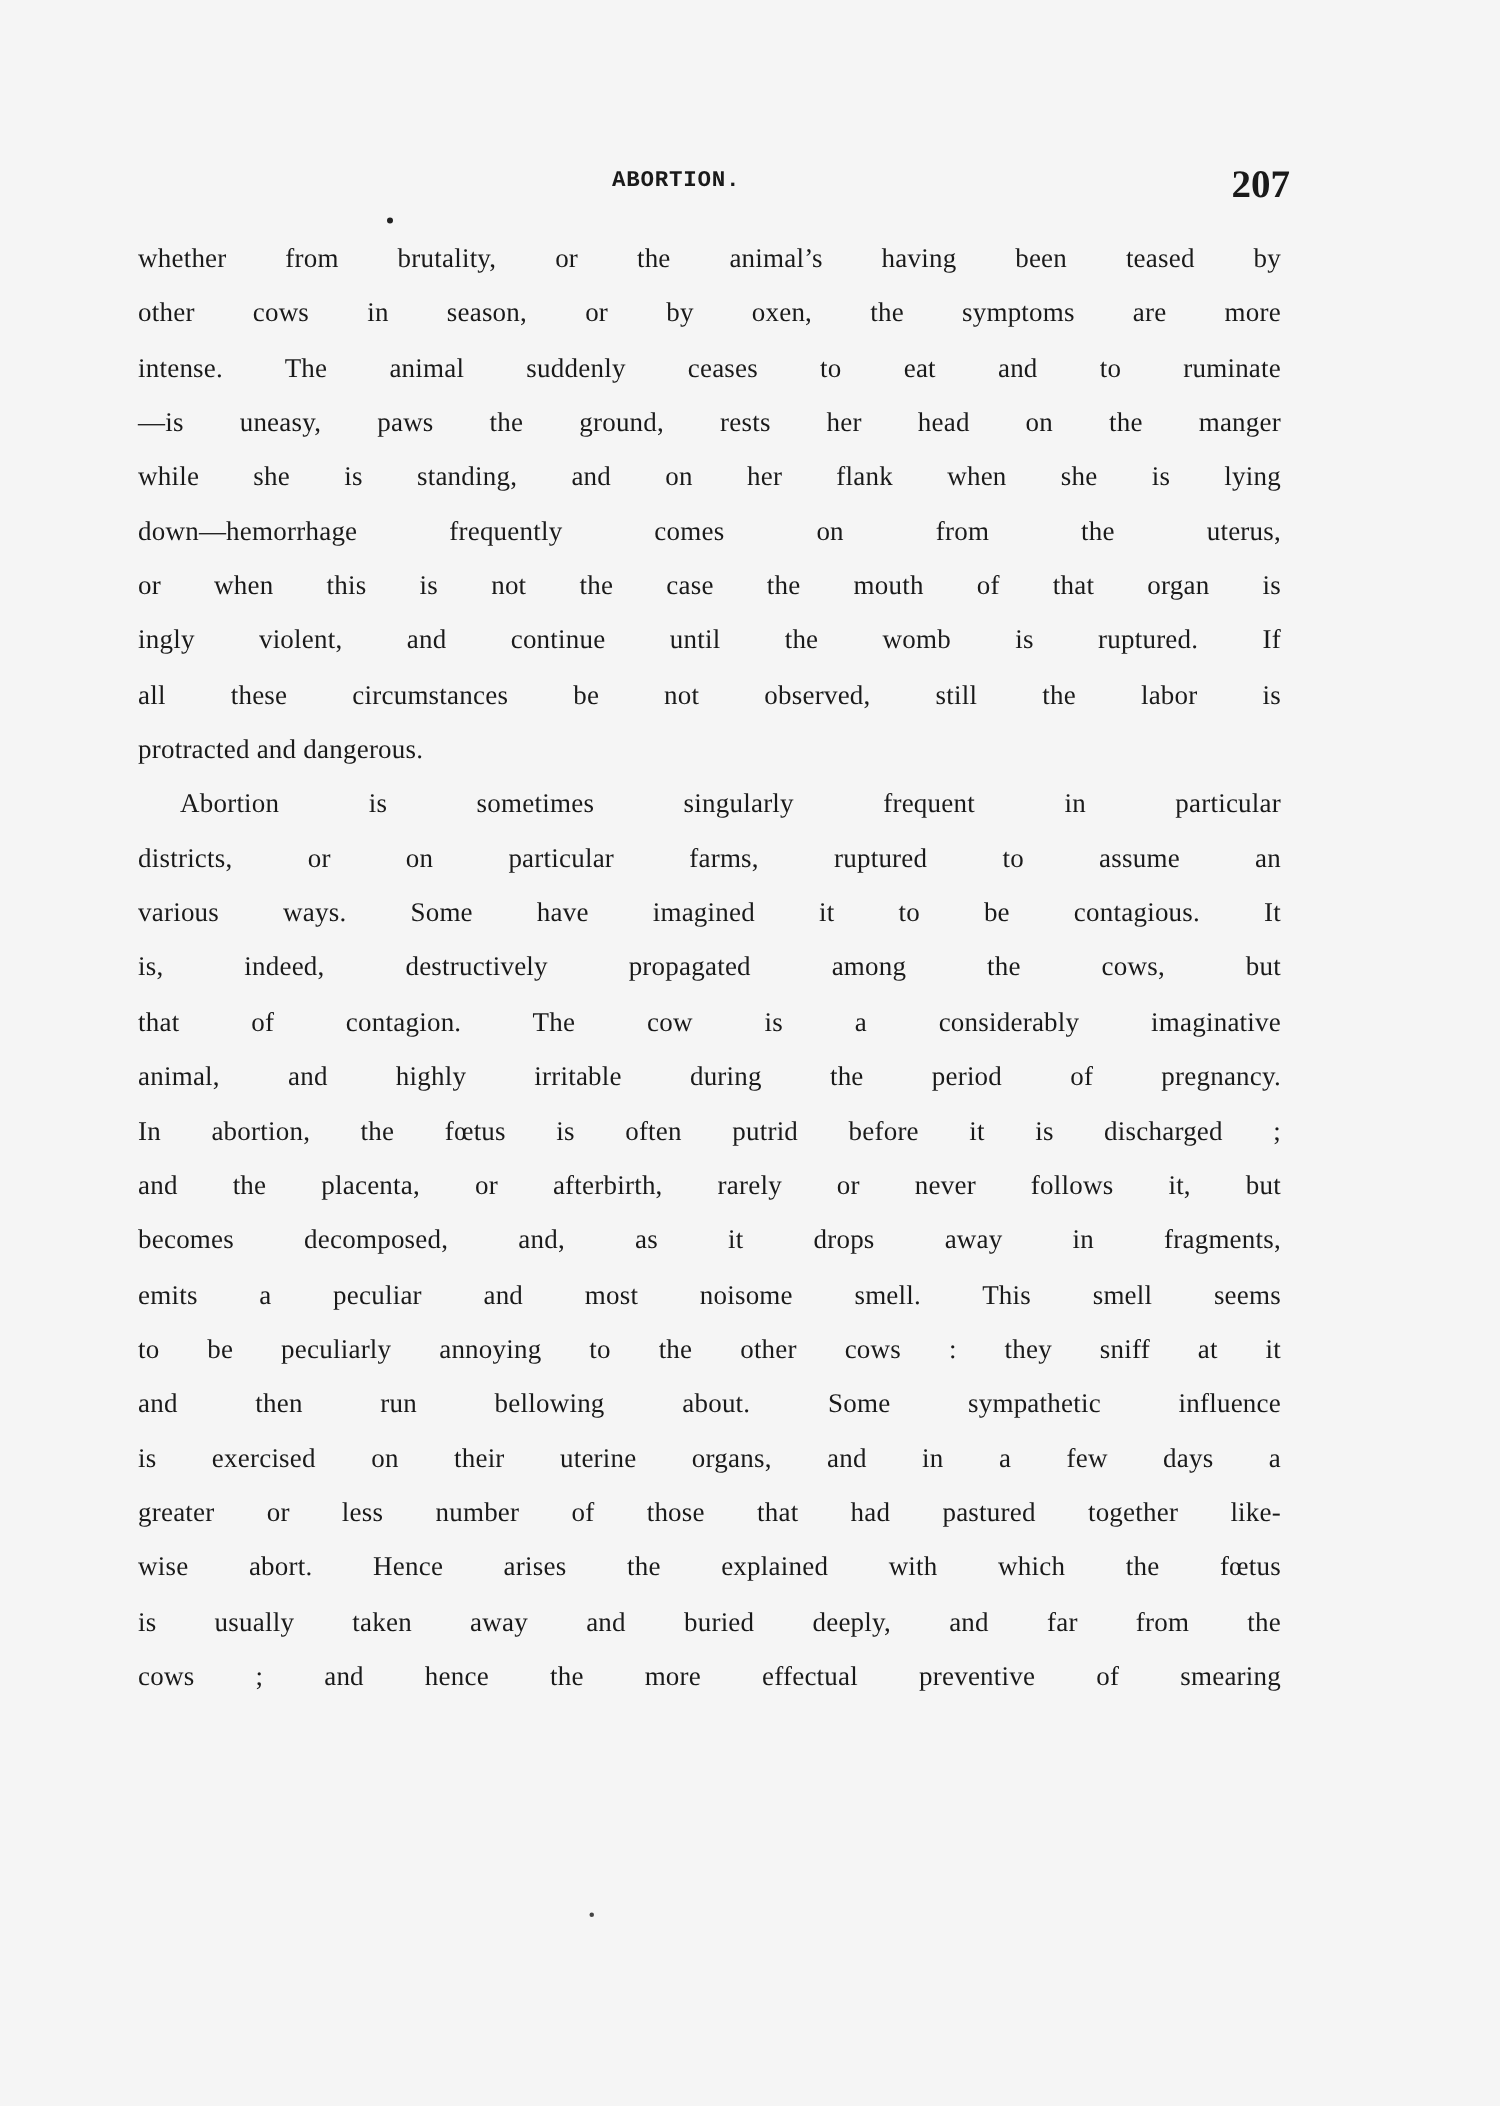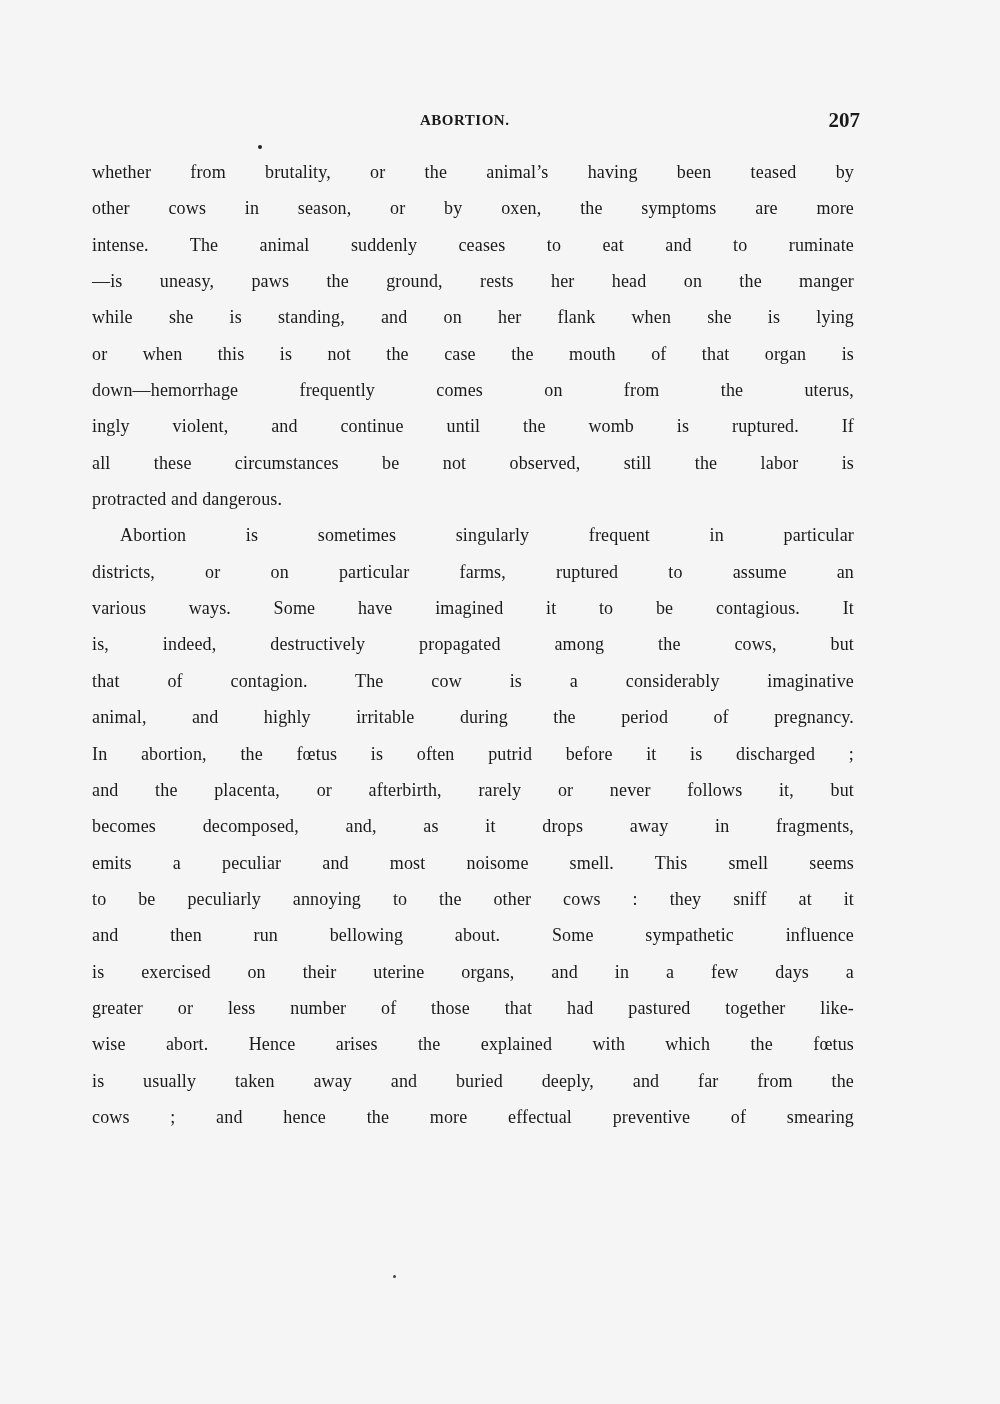--- a/index.html
+++ b/index.html
@@ -23,35 +23,35 @@
     }
     .running-head {
       position: absolute;
       top: 108px;
       left: 92px;
       width: 762px;
       height: 30px;
     }
     .running-title {
       position: absolute;
-      left: 328px;
+      left: 316px;
       top: 4px;
-      font-family: Liberation Serif, serif;
+      font-family: Liberation Mono, monospace;
       font-weight: bold;
       font-size: 15px;
       letter-spacing: 0.5px;
       font-variant: small-caps;
     }
     .page-number {
       position: absolute;
       right: -6px;
       top: 0px;
       font-family: "Liberation Serif", serif;
       font-weight: bold;
-      font-size: 21px;
+      font-size: 26px;
     }
     .dot-mark {
       position: absolute;
       left: 258px;
       top: 145px;
       width: 4px;
       height: 4px;
       background: #222;
       border-radius: 50%;
     }
@@ -100,22 +100,22 @@
   <div class="dot-mark"></div>
 
   <div class="body-text">
 
     <div>
       <span class="line">whether from brutality, or the animal’s having been teased by</span>
       <span class="line">other cows in season, or by oxen, the symptoms are more</span>
       <span class="line">intense.   The animal suddenly ceases to eat and to ruminate</span>
       <span class="line">—is uneasy, paws the ground, rests her head on the manger</span>
       <span class="line">while she is standing, and on her flank when she is lying</span>
+      <span class="line">down—hemorrhage frequently comes on from the uterus,</span>
       <span class="line">or when this is not the case the mouth of that organ is</span>
-      <span class="line">down—hemorrhage frequently comes on from the uterus,</span>
       <span class="line">ingly violent, and continue until the womb is ruptured.   If</span>
       <span class="line">all these circumstances be not observed, still the labor is</span>
       <span class="line last">protracted and dangerous.</span>
     </div>
 
     <div>
       <span class="line indent">Abortion is sometimes singularly frequent in particular</span>
       <span class="line">districts, or on particular farms, ruptured to assume an</span>
       <span class="line">various ways.   Some have imagined it to be contagious.   It</span>
       <span class="line">is, indeed, destructively propagated among the cows, but</span>

